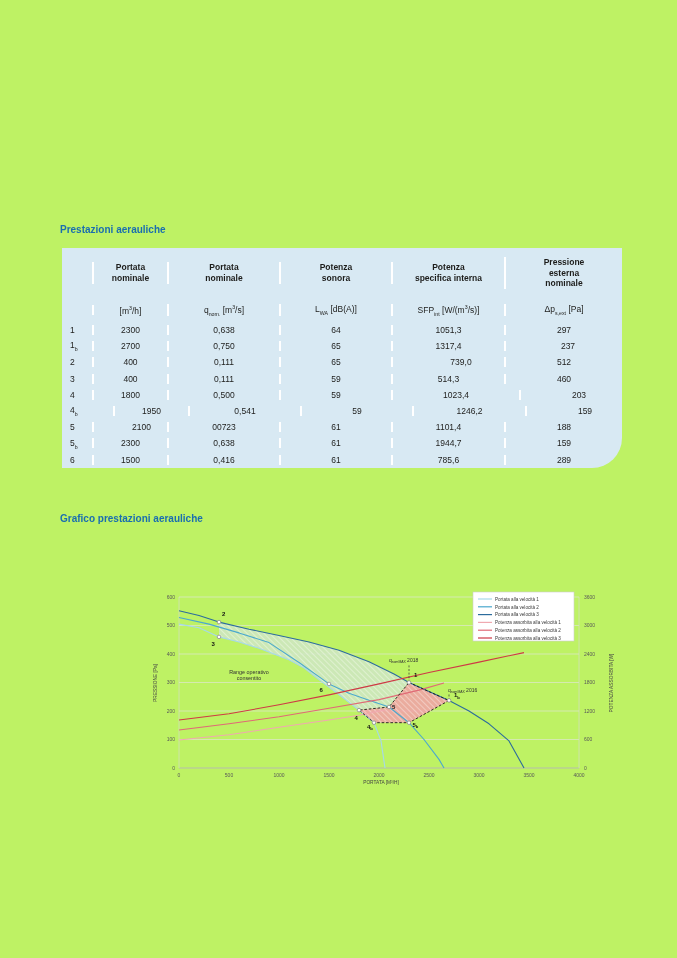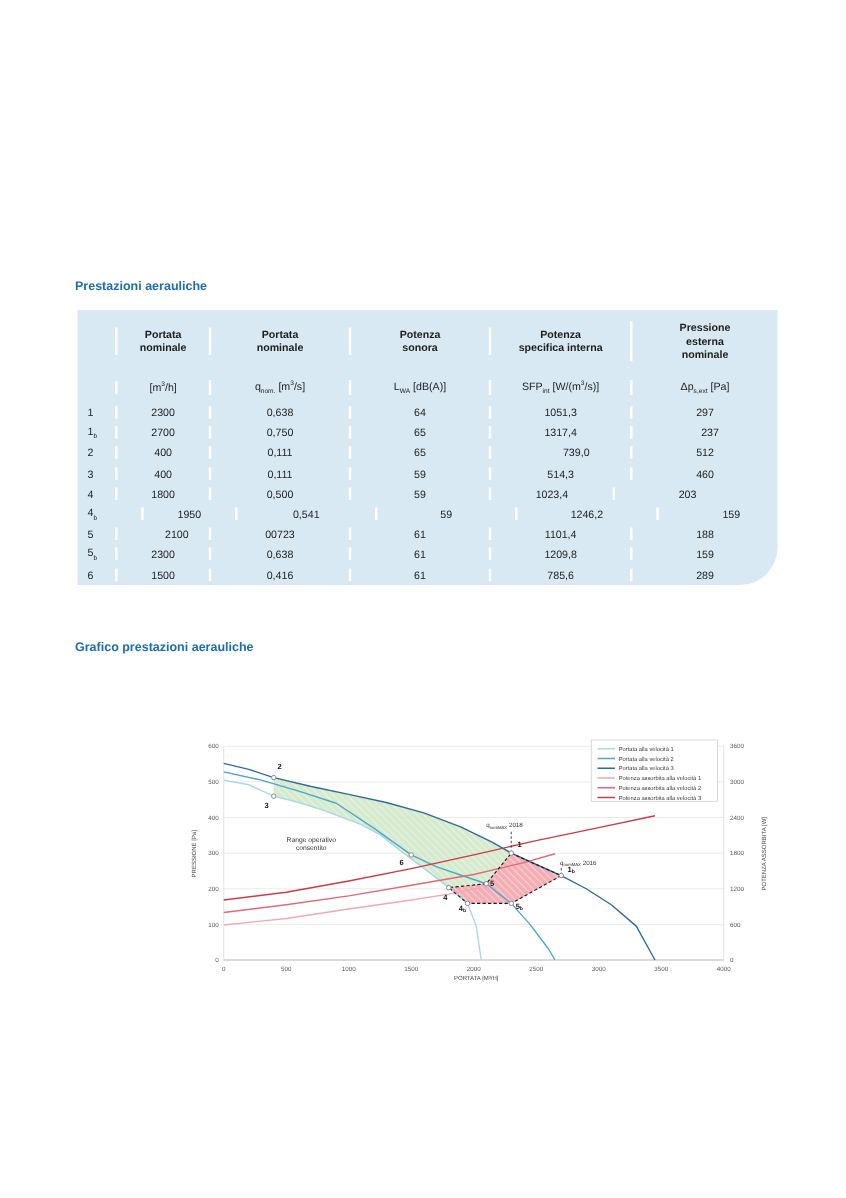--- a/index.html
+++ b/index.html
@@ -1,16 +1,16 @@
 <!DOCTYPE html>
 <html><head>
 <meta charset="utf-8">
 <style>
   html,body{margin:0;padding:0;background:#e8e8e8;}
-  .page{position:relative;width:677px;height:958px;background:#ffffff;overflow:hidden;
+  .page{position:relative;width:677px;height:958px;background:#bef264;overflow:hidden;
         font-family:"Liberation Sans", sans-serif;color:#1d1d1b;}
   .section-title{position:absolute;left:60px;font-size:10px;font-weight:bold;color:#1a6eb0;}
   .t1{top:224px;}
   .t2{top:513px;}
 
   
   .perf-table{position:absolute;left:62px;top:248px;width:560px;height:220px;
               background:#d8e9f3;border-bottom-right-radius:30px;font-size:8.5px;}
   .trow{display:flex;align-items:center;}
   .trow .cell{box-sizing:border-box;flex:0 0 auto;text-align:center;padding:0 2px;}
@@ -98,21 +98,21 @@
           <div class="cell sep" style="width: 112px;">0,111</div>
           <div class="cell sep" style="width: 112px;">59</div>
           <div class="cell sep" style="width: 113px;">514,3</div>
           <div class="cell sep" style="width: 118px;">460</div>
         </div>
         <div class="trow">
           <div class="cell idc" style="width: 30px;">4</div>
           <div class="cell sep" style="width: 75px;">1800</div>
           <div class="cell sep" style="width: 112px;">0,500</div>
           <div class="cell sep" style="width: 112px;">59</div>
-          <div class="cell sep" style="width: 99px;">1023,4</div>
+          <div class="cell sep" style="width: 128px;">1023,4</div>
           <div class="cell sep" style="width: 118px;">203</div>
         </div>
         <div class="trow">
           <div class="cell idc" style="width: 30px;">4<sub>b</sub></div>
           <div class="cell sep" style="width: 75px; margin-left: 21px;">1950</div>
           <div class="cell sep" style="width: 112px;">0,541</div>
           <div class="cell sep" style="width: 112px;">59</div>
           <div class="cell sep" style="width: 113px;">1246,2</div>
           <div class="cell sep" style="width: 118px;">159</div>
         </div>
@@ -122,21 +122,21 @@
           <div class="cell sep" style="width: 112px;">00723</div>
           <div class="cell sep" style="width: 112px;">61</div>
           <div class="cell sep" style="width: 113px;">1101,4</div>
           <div class="cell sep" style="width: 118px;">188</div>
         </div>
         <div class="trow">
           <div class="cell idc" style="width: 30px;">5<sub>b</sub></div>
           <div class="cell sep" style="width: 75px;">2300</div>
           <div class="cell sep" style="width: 112px;">0,638</div>
           <div class="cell sep" style="width: 112px;">61</div>
-          <div class="cell sep" style="width: 113px;">1209,8</div>
+          <div class="cell sep" style="width: 113px;">1944,7</div>
           <div class="cell sep" style="width: 118px;">159</div>
         </div>
         <div class="trow">
           <div class="cell idc" style="width: 30px;">6</div>
           <div class="cell sep" style="width: 75px;">1500</div>
           <div class="cell sep" style="width: 112px;">0,416</div>
           <div class="cell sep" style="width: 112px;">61</div>
           <div class="cell sep" style="width: 113px;">785,6</div>
           <div class="cell sep" style="width: 118px;">289</div>
         </div>

